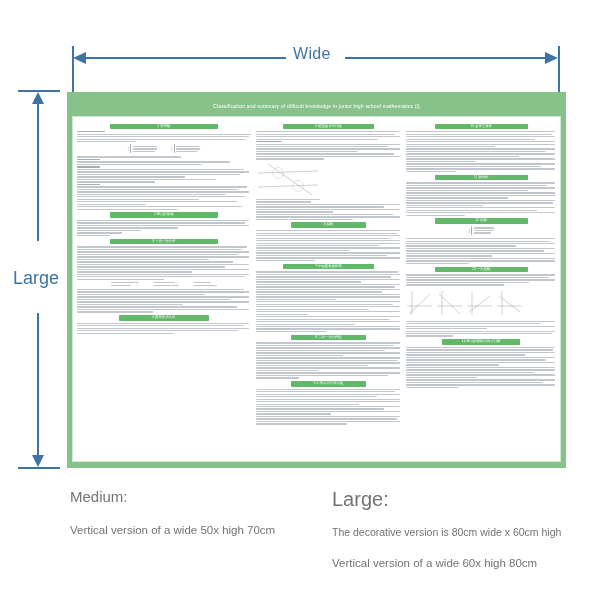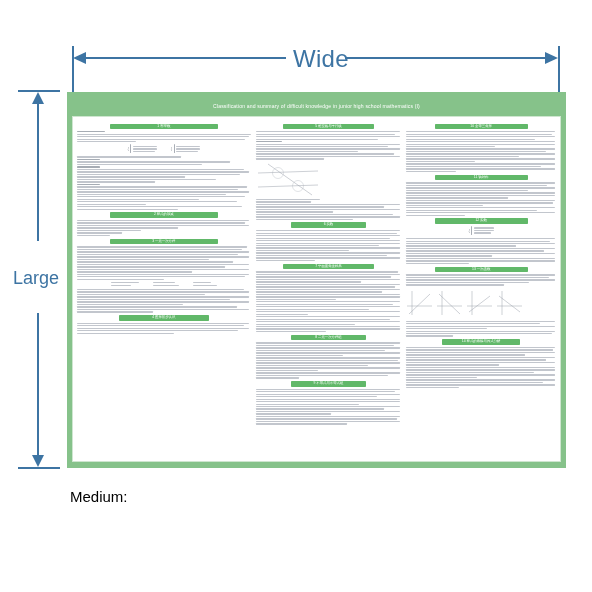--- a/index.html
+++ b/index.html
@@ -35,21 +35,21 @@
     border-bottom: 6px solid transparent;
     border-right: 13px solid #3d74a3;
   }
   #wide-arrow-r {
     position: absolute; left: 545px; top: 52px;
     width: 0; height: 0;
     border-top: 6px solid transparent;
     border-bottom: 6px solid transparent;
     border-left: 13px solid #3d74a3;
   }
-  #wide-label { left: 293px; top: 45px; font-size: 24px; letter-spacing: .3px; }
+  #wide-label { left: 293px; top: 45px; font-size: 16px; letter-spacing: .3px; }
 
   
   #high-tick-top { left: 18px; top: 90px;  width: 42px; }
   #high-tick-bot { left: 18px; top: 467px; width: 42px; }
   #high-shaft-t { left: 37px; top: 97px;  width: 2px; height: 144px; }
   #high-shaft-b { left: 37px; top: 313px; width: 2px; height: 150px; }
   #high-arrow-t {
     position: absolute; left: 32px; top: 92px;
     width: 0; height: 0;
     border-left: 6px solid transparent;
@@ -142,21 +142,21 @@
   
   .diagram { position: relative; margin: 2px auto 3px auto; }
   .diagram svg { display: block; }
 
   
   #sizes {
     position: absolute;
     left: 0; top: 488px;
     width: 592px; height: 104px;
   }
-  .size-group { position: absolute; color: #000000; }
+  .size-group { position: absolute; color: #737373; }
   #grp-medium { left: 70px; top: 0; }
   #grp-large  { left: 332px; top: 0; }
   .size-title { font-size: 15px; margin-bottom: 19px; }
   #grp-large .size-title { font-size: 20px; margin-bottom: 15px; }
   .size-opt { font-size: 11.5px; margin-bottom: 19px; white-space: nowrap; }
   #grp-large .size-opt { font-size: 10.5px; }
   #grp-large .size-opt.second { font-size: 11.5px; }
 </style>
 </head>
 <body>
@@ -566,18 +566,24 @@
         </div>
       </div>
 
     </div>
   </div>
 
   <div id="sizes">
 
     <div class="size-group" id="grp-medium">
       <div class="size-title">Medium:</div>
+      <div class="size-opt">Vertical version of a wide 50x high 70cm</div>
     </div>
 
+    <div class="size-group" id="grp-large">
+      <div class="size-title">Large:</div>
+      <div class="size-opt">The decorative version is 80cm wide x 60cm high</div>
+      <div class="size-opt second">Vertical version of a wide 60x high 80cm</div>
+    </div>
 
   </div>
 
 </div>
 
 </body></html>

